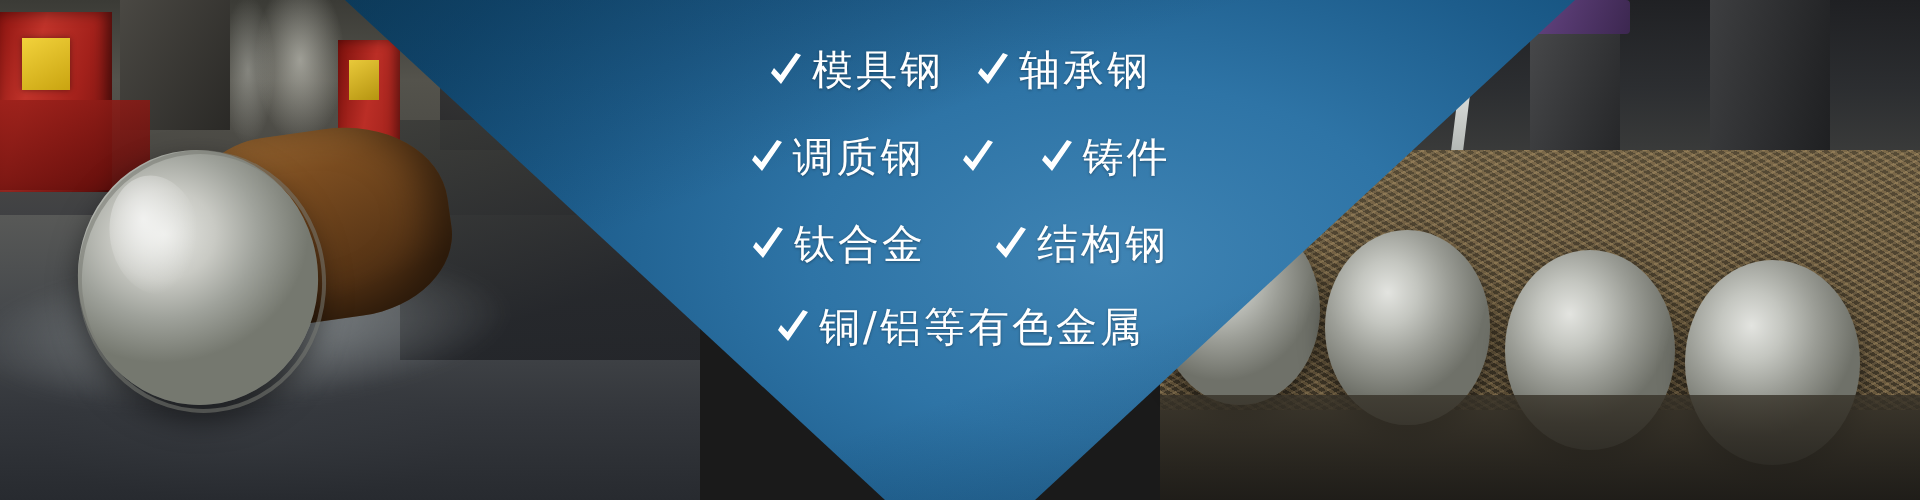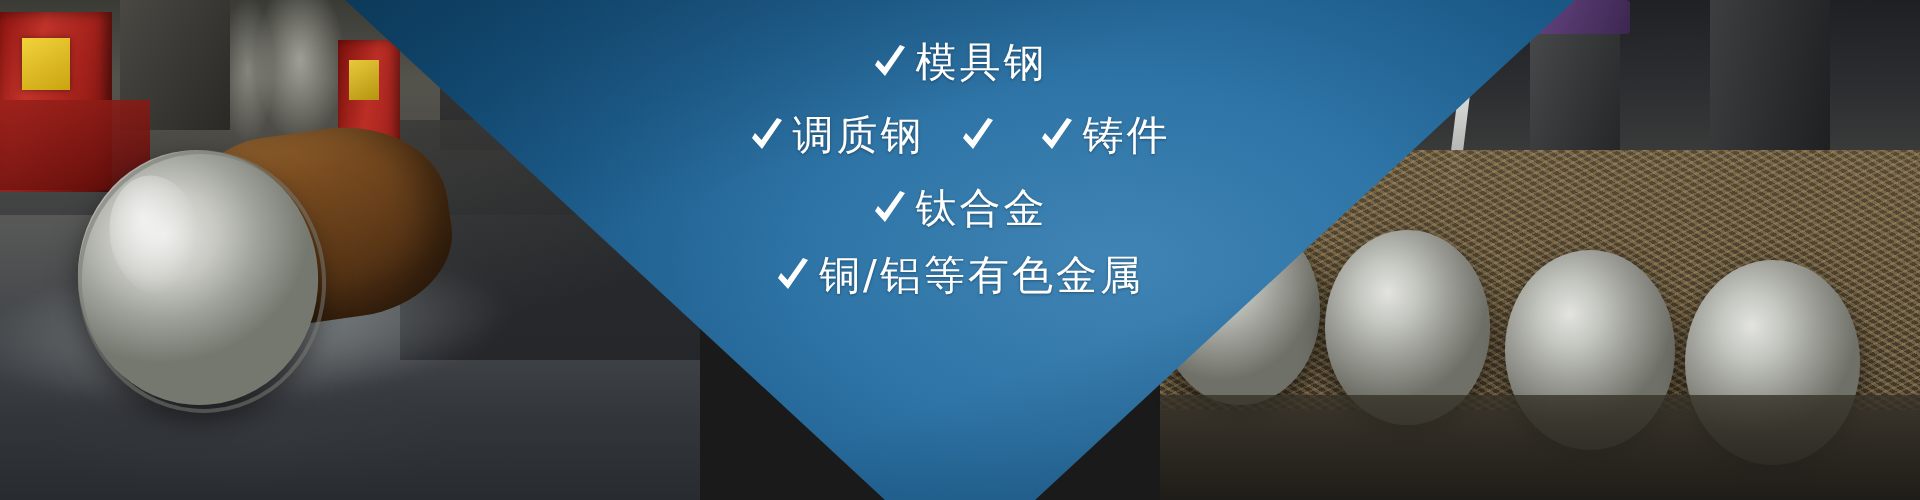--- a/index.html
+++ b/index.html
@@ -258,26 +258,26 @@
   .check svg { display: block; width: 100%; height: 100%; }
   .label {
     color: #ffffff;
     font-size: 41px;
     line-height: 1;
     letter-spacing: 3px;
     font-weight: 400;
     text-shadow: 0 1px 3px rgba(0,0,0,.35);
   }
   
-  .row-1 .item { margin: 0 16px; }
+  .row-1 .item { margin: 8px 16px; }
   .row-2 { margin-top: 8px; }
-  .row-2 .item { margin: 2px 18px; text-align: right; }
+  .row-2 .item { margin: 8px 18px; text-align: right; }
   .row-3 { margin-top: 8px; }
-  .row-3 .item { margin: 0 34px; }
-  .row-4 { margin-top: 4px; align-items: center; }
+  .row-3 .item { margin: 8px 34px; }
+  .row-4 { margin-top: 12px; align-items: center; }
 </style>
 </head>
 <body>
 
 <div id="banner">
 
   <div class="photo-layer">
 
     <div class="photo-left">
       <div class="dark-block-c"></div>
@@ -320,20 +320,28 @@
 
     <div class="row row-1">
       <span class="item">
         <span class="check">
           <svg viewBox="0 0 34 40" aria-hidden="true">
               <path d="M2 22 L12 33 L32 4 L27 2 L11.5 24 L5 17 Z" fill="#ffffff"></path>
             </svg>
         </span>
         <span class="label">模具钢</span>
       </span>
+      <span class="item">
+        <span class="check">
+          <svg viewBox="0 0 34 40" aria-hidden="true">
+              <path d="M2 22 L12 33 L32 4 L27 2 L11.5 24 L5 17 Z" fill="#ffffff"></path>
+            </svg>
+        </span>
+        <span class="label">轴承钢</span>
+      </span>
     </div>
 
     <div class="row row-2">
       <span class="item">
         <span class="check">
           <svg viewBox="0 0 34 40" aria-hidden="true">
               <path d="M2 22 L12 33 L32 4 L27 2 L11.5 24 L5 17 Z" fill="#ffffff"></path>
             </svg>
         </span>
         <span class="label">调质钢</span>
@@ -356,20 +364,28 @@
     </div>
 
     <div class="row row-3">
       <span class="item">
         <span class="check">
           <svg viewBox="0 0 34 40" aria-hidden="true">
               <path d="M2 22 L12 33 L32 4 L27 2 L11.5 24 L5 17 Z" fill="#ffffff"></path>
             </svg>
         </span>
         <span class="label">钛合金</span>
+      </span>
+      <span class="item">
+        <span class="check">
+          <svg viewBox="0 0 34 40" aria-hidden="true">
+              <path d="M2 22 L12 33 L32 4 L27 2 L11.5 24 L5 17 Z" fill="#ffffff"></path>
+            </svg>
+        </span>
+        <span class="label">结构钢</span>
       </span>
     </div>
 
     <div class="row row-4">
       <span class="item">
         <span class="check">
           <svg viewBox="0 0 34 40" aria-hidden="true">
               <path d="M2 22 L12 33 L32 4 L27 2 L11.5 24 L5 17 Z" fill="#ffffff"></path>
             </svg>
         </span>

